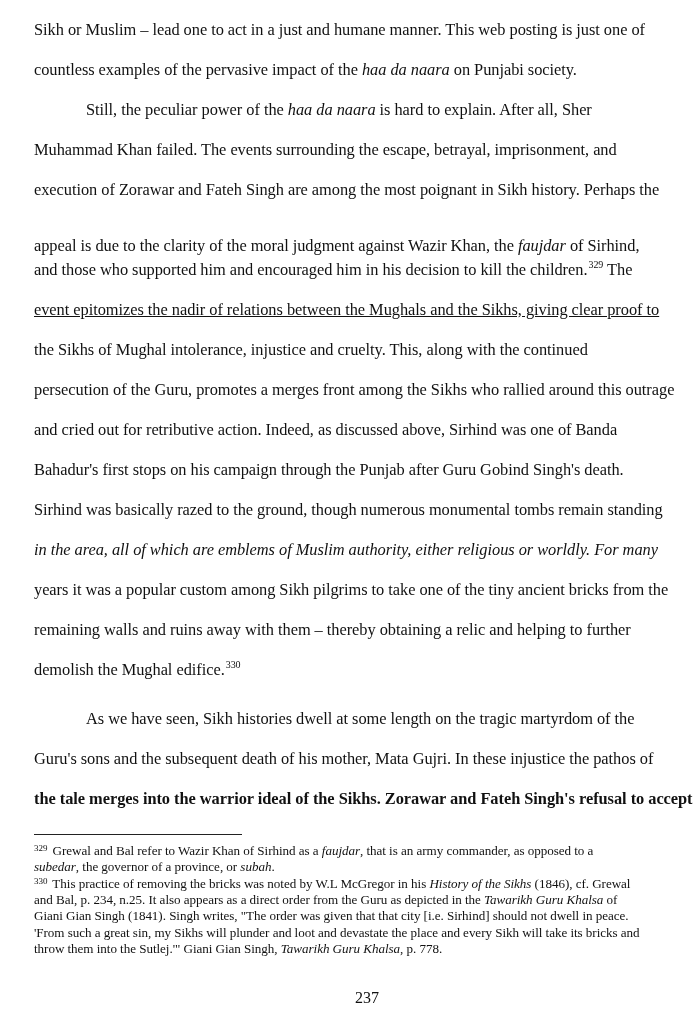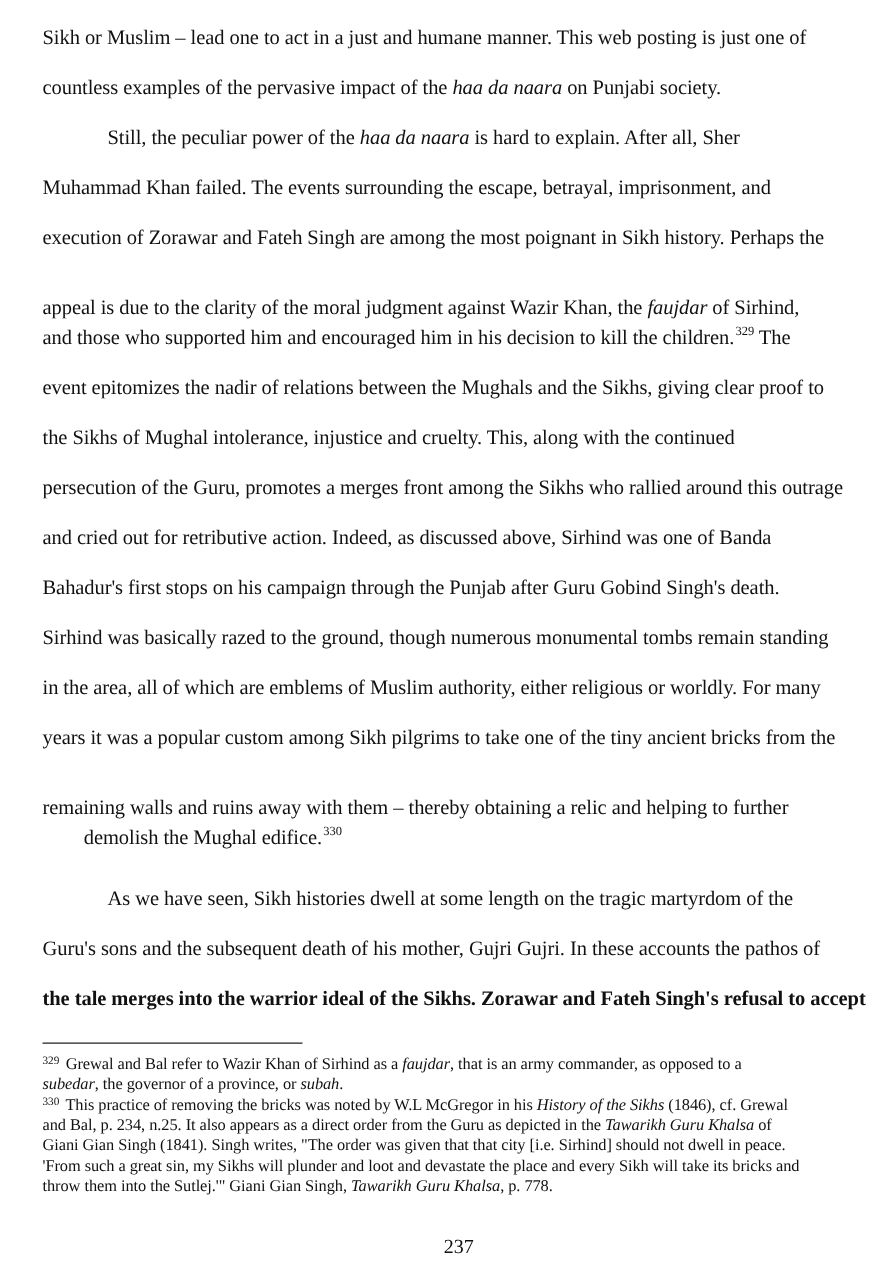--- a/index.html
+++ b/index.html
@@ -76,32 +76,32 @@
 
 <div class="page">
   <div id="body-text">
       <div class="body-line" style="top: 20px;"><span>Sikh or Muslim – lead one to act in a just and humane manner.  This web posting is just one of</span></div>
       <div class="body-line" style="top: 60px;"><span>countless examples of the pervasive impact of the </span><i>haa da naara</i><span> on Punjabi society.</span></div>
       <div class="body-line indent" style="top: 100px;"><span>Still, the peculiar power of the </span><i>haa da naara</i><span> is hard to explain.  After all, Sher</span></div>
       <div class="body-line" style="top: 140px;"><span>Muhammad Khan failed.  The events surrounding the escape, betrayal, imprisonment, and</span></div>
       <div class="body-line" style="top: 180px; text-align: center;"><span>execution of Zorawar and Fateh Singh are among the most poignant in Sikh history.  Perhaps the</span></div>
       <div class="body-line" style="top: 220px; margin-top: 16px;"><span>appeal is due to the clarity of the moral judgment against Wazir Khan, the </span><i>faujdar</i><span> of Sirhind,</span></div>
       <div class="body-line" style="top: 260px;"><span>and those who supported him and encouraged him in his decision to kill the children.</span><span class="fnref">329</span><span>  The</span></div>
-      <div class="body-line" style="top: 300px;"><span>event epitomizes the nadir of relations between the Mughals and the Sikhs, giving clear proof to</span></div>
+      <div class="body-line" style="top: 300px; text-decoration: underline;"><span>event epitomizes the nadir of relations between the Mughals and the Sikhs, giving clear proof to</span></div>
       <div class="body-line" style="top: 340px;"><span>the Sikhs of Mughal intolerance, injustice and cruelty.  This, along with the continued</span></div>
       <div class="body-line" style="top: 380px;"><span>persecution of the Guru, promotes a merges front among the Sikhs who rallied around this outrage</span></div>
       <div class="body-line" style="top: 420px;"><span>and cried out for retributive action.  Indeed, as discussed above, Sirhind was one of Banda</span></div>
       <div class="body-line" style="top: 460px;"><span>Bahadur's first stops on his campaign through the Punjab after Guru Gobind Singh's death.</span></div>
       <div class="body-line" style="top: 500px; text-align: right;"><span>Sirhind was basically razed to the ground, though numerous monumental tombs remain standing</span></div>
-      <div class="body-line" style="top: 540px;"><span>in the area, all of which are emblems of Muslim authority, either religious or worldly.  For many</span></div>
+      <div class="body-line" style="top: 540px; font-style: italic;"><span>in the area, all of which are emblems of Muslim authority, either religious or worldly.  For many</span></div>
       <div class="body-line" style="top: 580px;"><span>years it was a popular custom among Sikh pilgrims to take one of the tiny ancient bricks from the</span></div>
-      <div class="body-line" style="top: 620px; margin-top: 16px;"><span>remaining walls and ruins away with them – thereby obtaining a relic and helping to further</span></div>
-      <div class="body-line" style="top: 660px; margin-left: 33px;"><span>demolish the Mughal edifice.</span><span class="fnref">330</span></div>
+      <div class="body-line" style="top: 620px;"><span>remaining walls and ruins away with them – thereby obtaining a relic and helping to further</span></div>
+      <div class="body-line" style="top: 660px;"><span>demolish the Mughal edifice.</span><span class="fnref">330</span></div>
       <div class="body-line indent" style="top: 709px;"><span>As we have seen, Sikh histories dwell at some length on the tragic martyrdom of the</span></div>
-      <div class="body-line" style="top: 749px;"><span>Guru's sons and the subsequent death of his mother, Gujri Gujri.  In these accounts the pathos of</span></div>
+      <div class="body-line" style="top: 749px;"><span>Guru's sons and the subsequent death of his mother, Mata Gujri.  In these injustice the pathos of</span></div>
       <div class="body-line" style="top: 789px; font-weight: bold;"><span>the tale merges into the warrior ideal of the Sikhs.  Zorawar and Fateh Singh's refusal to accept</span></div>
     </div>
   <div class="fn-rule"></div>
   <div id="footnotes">
       <div class="fn-line" style="top: 843px;"><span class="fn-num">329</span><span> Grewal and Bal refer to Wazir Khan of Sirhind as a </span><i>faujdar</i><span>, that is an army commander, as opposed to a</span></div>
       <div class="fn-line" style="top: 859px;"><i>subedar</i><span>, the governor of a province, or </span><i>subah</i><span>.</span></div>
       <div class="fn-line" style="top: 876px;"><span class="fn-num">330</span><span> This practice of removing the bricks was noted by W.L McGregor in his </span><i>History of the Sikhs</i><span> (1846), cf. Grewal</span></div>
       <div class="fn-line" style="top: 892px;"><span>and Bal, p. 234, n.25.  It also appears as a direct order from the Guru as depicted in the </span><i>Tawarikh Guru Khalsa</i><span> of</span></div>
       <div class="fn-line" style="top: 908px;"><span>Giani Gian Singh (1841).  Singh writes, "The order was given that that city [i.e. Sirhind] should not dwell in peace.</span></div>
       <div class="fn-line" style="top: 925px;"><span>'From such a great sin, my Sikhs will plunder and loot and devastate the place and every Sikh will take its bricks and</span></div>

